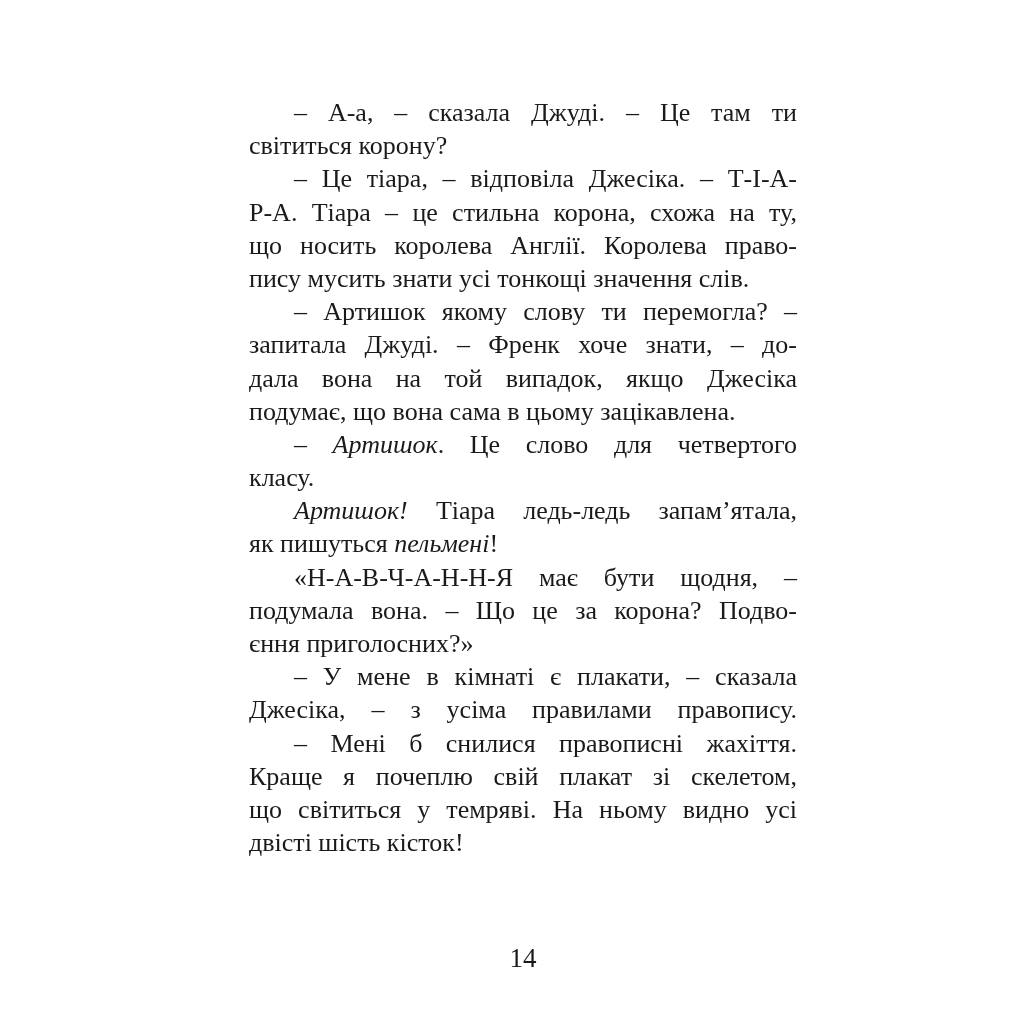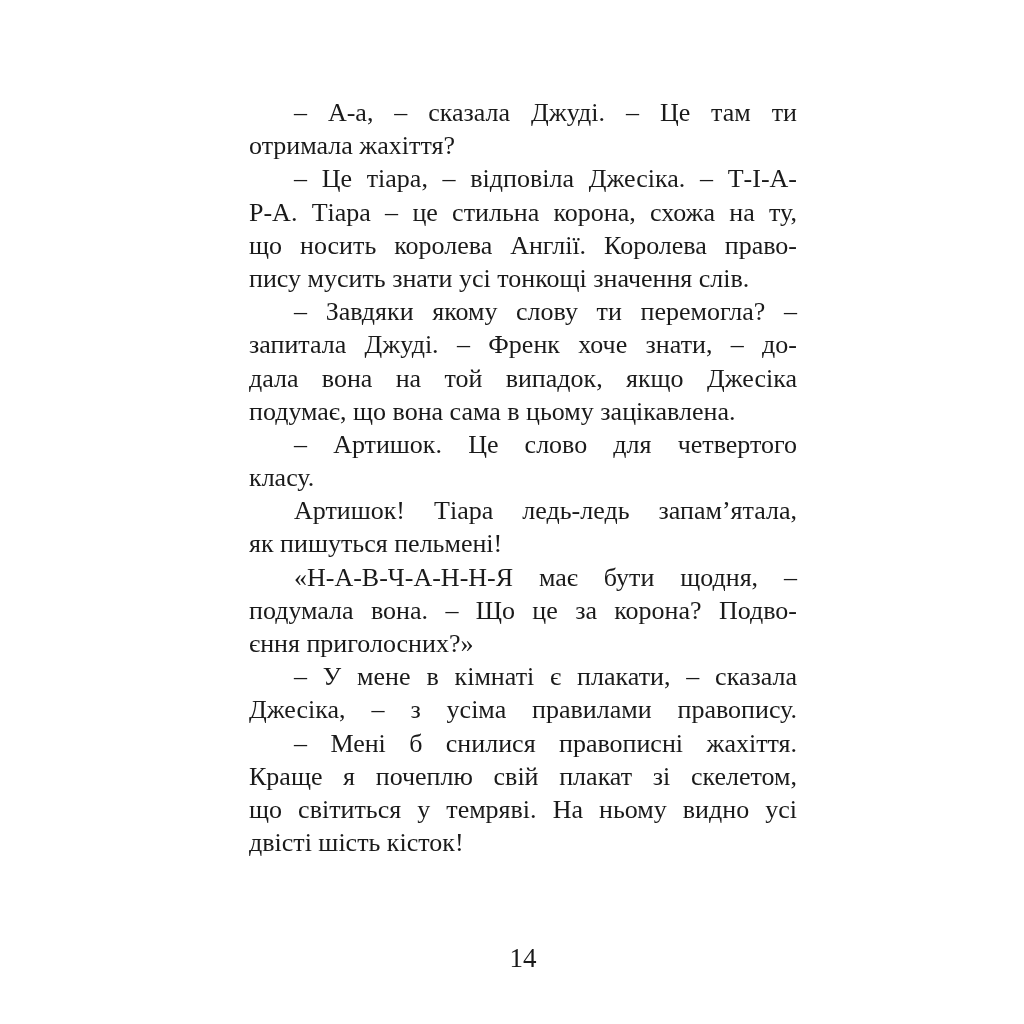--- a/index.html
+++ b/index.html
@@ -33,44 +33,45 @@
     white-space: normal;
   }
   .line.last {
     text-align: left;
     text-align-last: left;
   }
   .line.indent {
     text-indent: 45px;
   }
   .line .it {
+    font-style: italic;
   }
   .page-number {
     position: absolute;
     left: 241px;
     top: 941px;
     width: 548px;
     text-align: center;
     font-size: 27px;
     line-height: 34px;
     color: #1a1a1a;
   }
 </style>
 </head>
 <body>
 
 <div class="book-page">
   <div class="text-block" id="text-block">
       <div class="line indent"><span>– А-а, – сказала Джуді. – Це там ти</span></div>
-      <div class="line last"><span>отримала жахіття?</span></div>
+      <div class="line last"><span>світиться корону?</span></div>
       <div class="line indent"><span>– Це тіара, – відповіла Джесіка. – Т-І-А-</span></div>
       <div class="line"><span>Р-А. Тіара – це стильна корона, схожа на ту,</span></div>
       <div class="line"><span>що носить королева Англії. Королева право-</span></div>
       <div class="line last"><span>пису мусить знати усі тонкощі значення слів.</span></div>
-      <div class="line indent"><span>– Завдяки якому слову ти перемогла? –</span></div>
+      <div class="line indent"><span>– Артишок якому слову ти перемогла? –</span></div>
       <div class="line"><span>запитала Джуді. – Френк хоче знати, – до-</span></div>
       <div class="line"><span>дала вона на той випадок, якщо Джесіка</span></div>
       <div class="line last"><span>подумає, що вона сама в цьому зацікавлена.</span></div>
       <div class="line indent"><span>– </span><span class="it">Артишок</span><span>. Це слово для четвертого</span></div>
       <div class="line last"><span>класу.</span></div>
       <div class="line indent"><span class="it">Артишок!</span><span> Тіара ледь-ледь запам’ятала,</span></div>
       <div class="line last"><span>як пишуться </span><span class="it">пельмені</span><span>!</span></div>
       <div class="line indent"><span>«Н-А-В-Ч-А-Н-Н-Я має бути щодня, –</span></div>
       <div class="line"><span>подумала вона. – Що це за корона? Подво-</span></div>
       <div class="line last"><span>єння приголосних?»</span></div>

